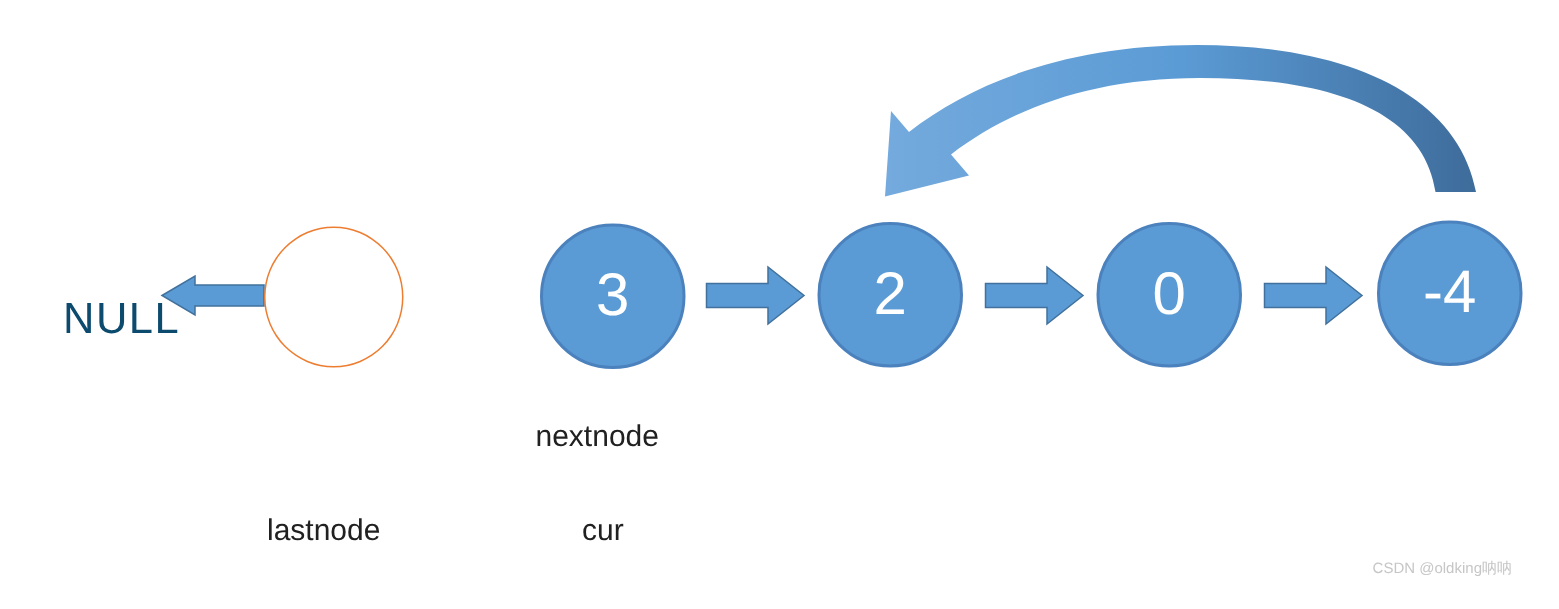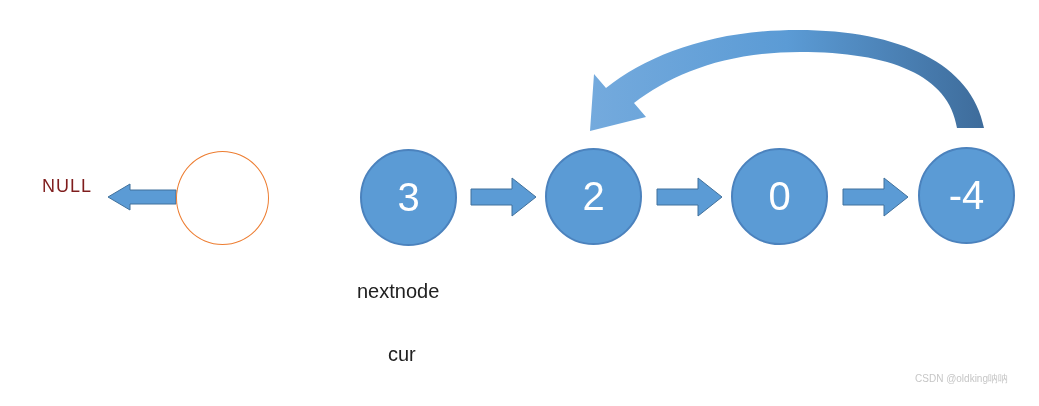--- a/index.html
+++ b/index.html
@@ -44,23 +44,23 @@
     position: absolute;
     left: 176px; top: 151px;
     width: 93px; height: 94px;
     border-radius: 50%;
     background: #ffffff;
     border: 1.5px solid #ed7d31;
     box-sizing: border-box;
   }
   .null-label {
     position: absolute;
-    left: 42px; top: 176px;
-    font-size: 18px;
-    color: #7f1d1d;
+    left: 42px; top: 197px;
+    font-size: 29px;
+    color: #0c4a6e;
     letter-spacing: 1px;
   }
   .text-label {
     position: absolute;
     font-size: 20px;
     color: #212121;
   }
   .label-nextnode { left: 357px; top: 280px; text-align: center; }
   .label-lastnode { left: 178px; top: 343px; }
   .label-cur      { left: 388px; top: 343px; text-align: center; }
@@ -128,17 +128,18 @@
     <span>2</span>
   </div>
   <div class="node node-0">
     <span>0</span>
   </div>
   <div class="node node-m4">
     <span>-4</span>
   </div>
 
   <div class="text-label label-nextnode">nextnode</div>
+  <div class="text-label label-lastnode">lastnode</div>
   <div class="text-label label-cur">cur</div>
 
   <div class="watermark">CSDN @oldking呐呐</div>
 
 </div>
 
 </body></html>

